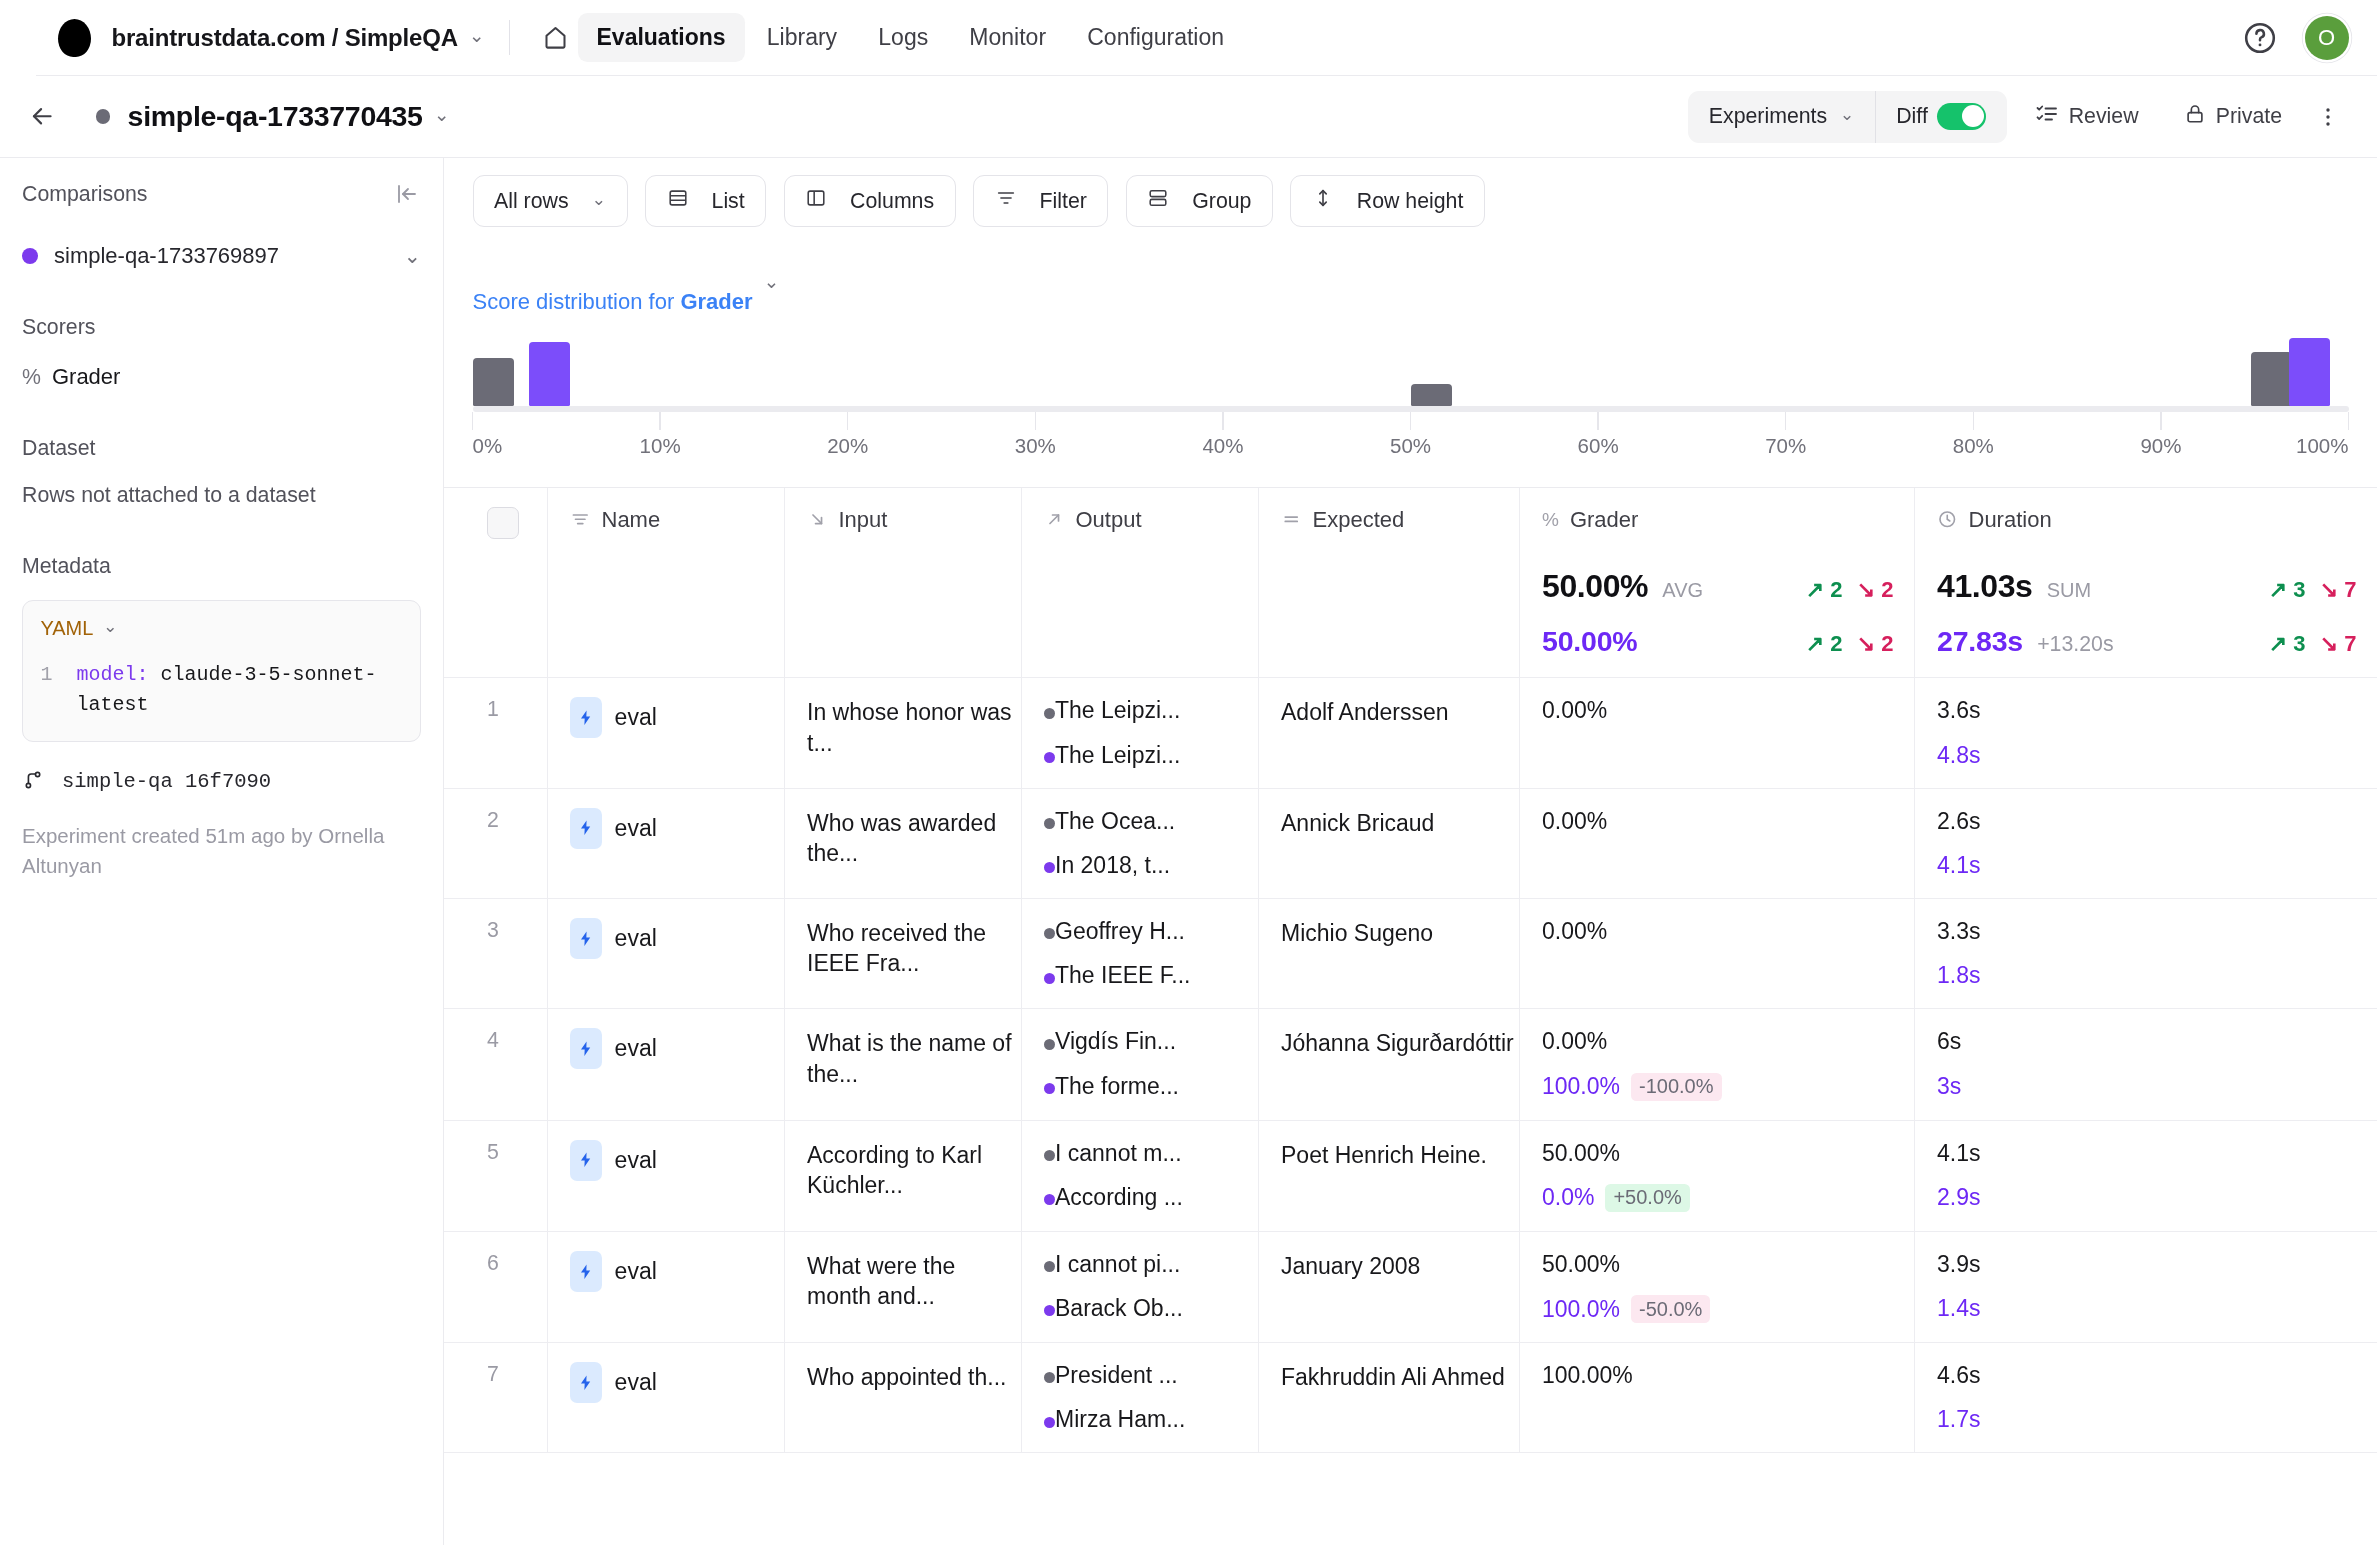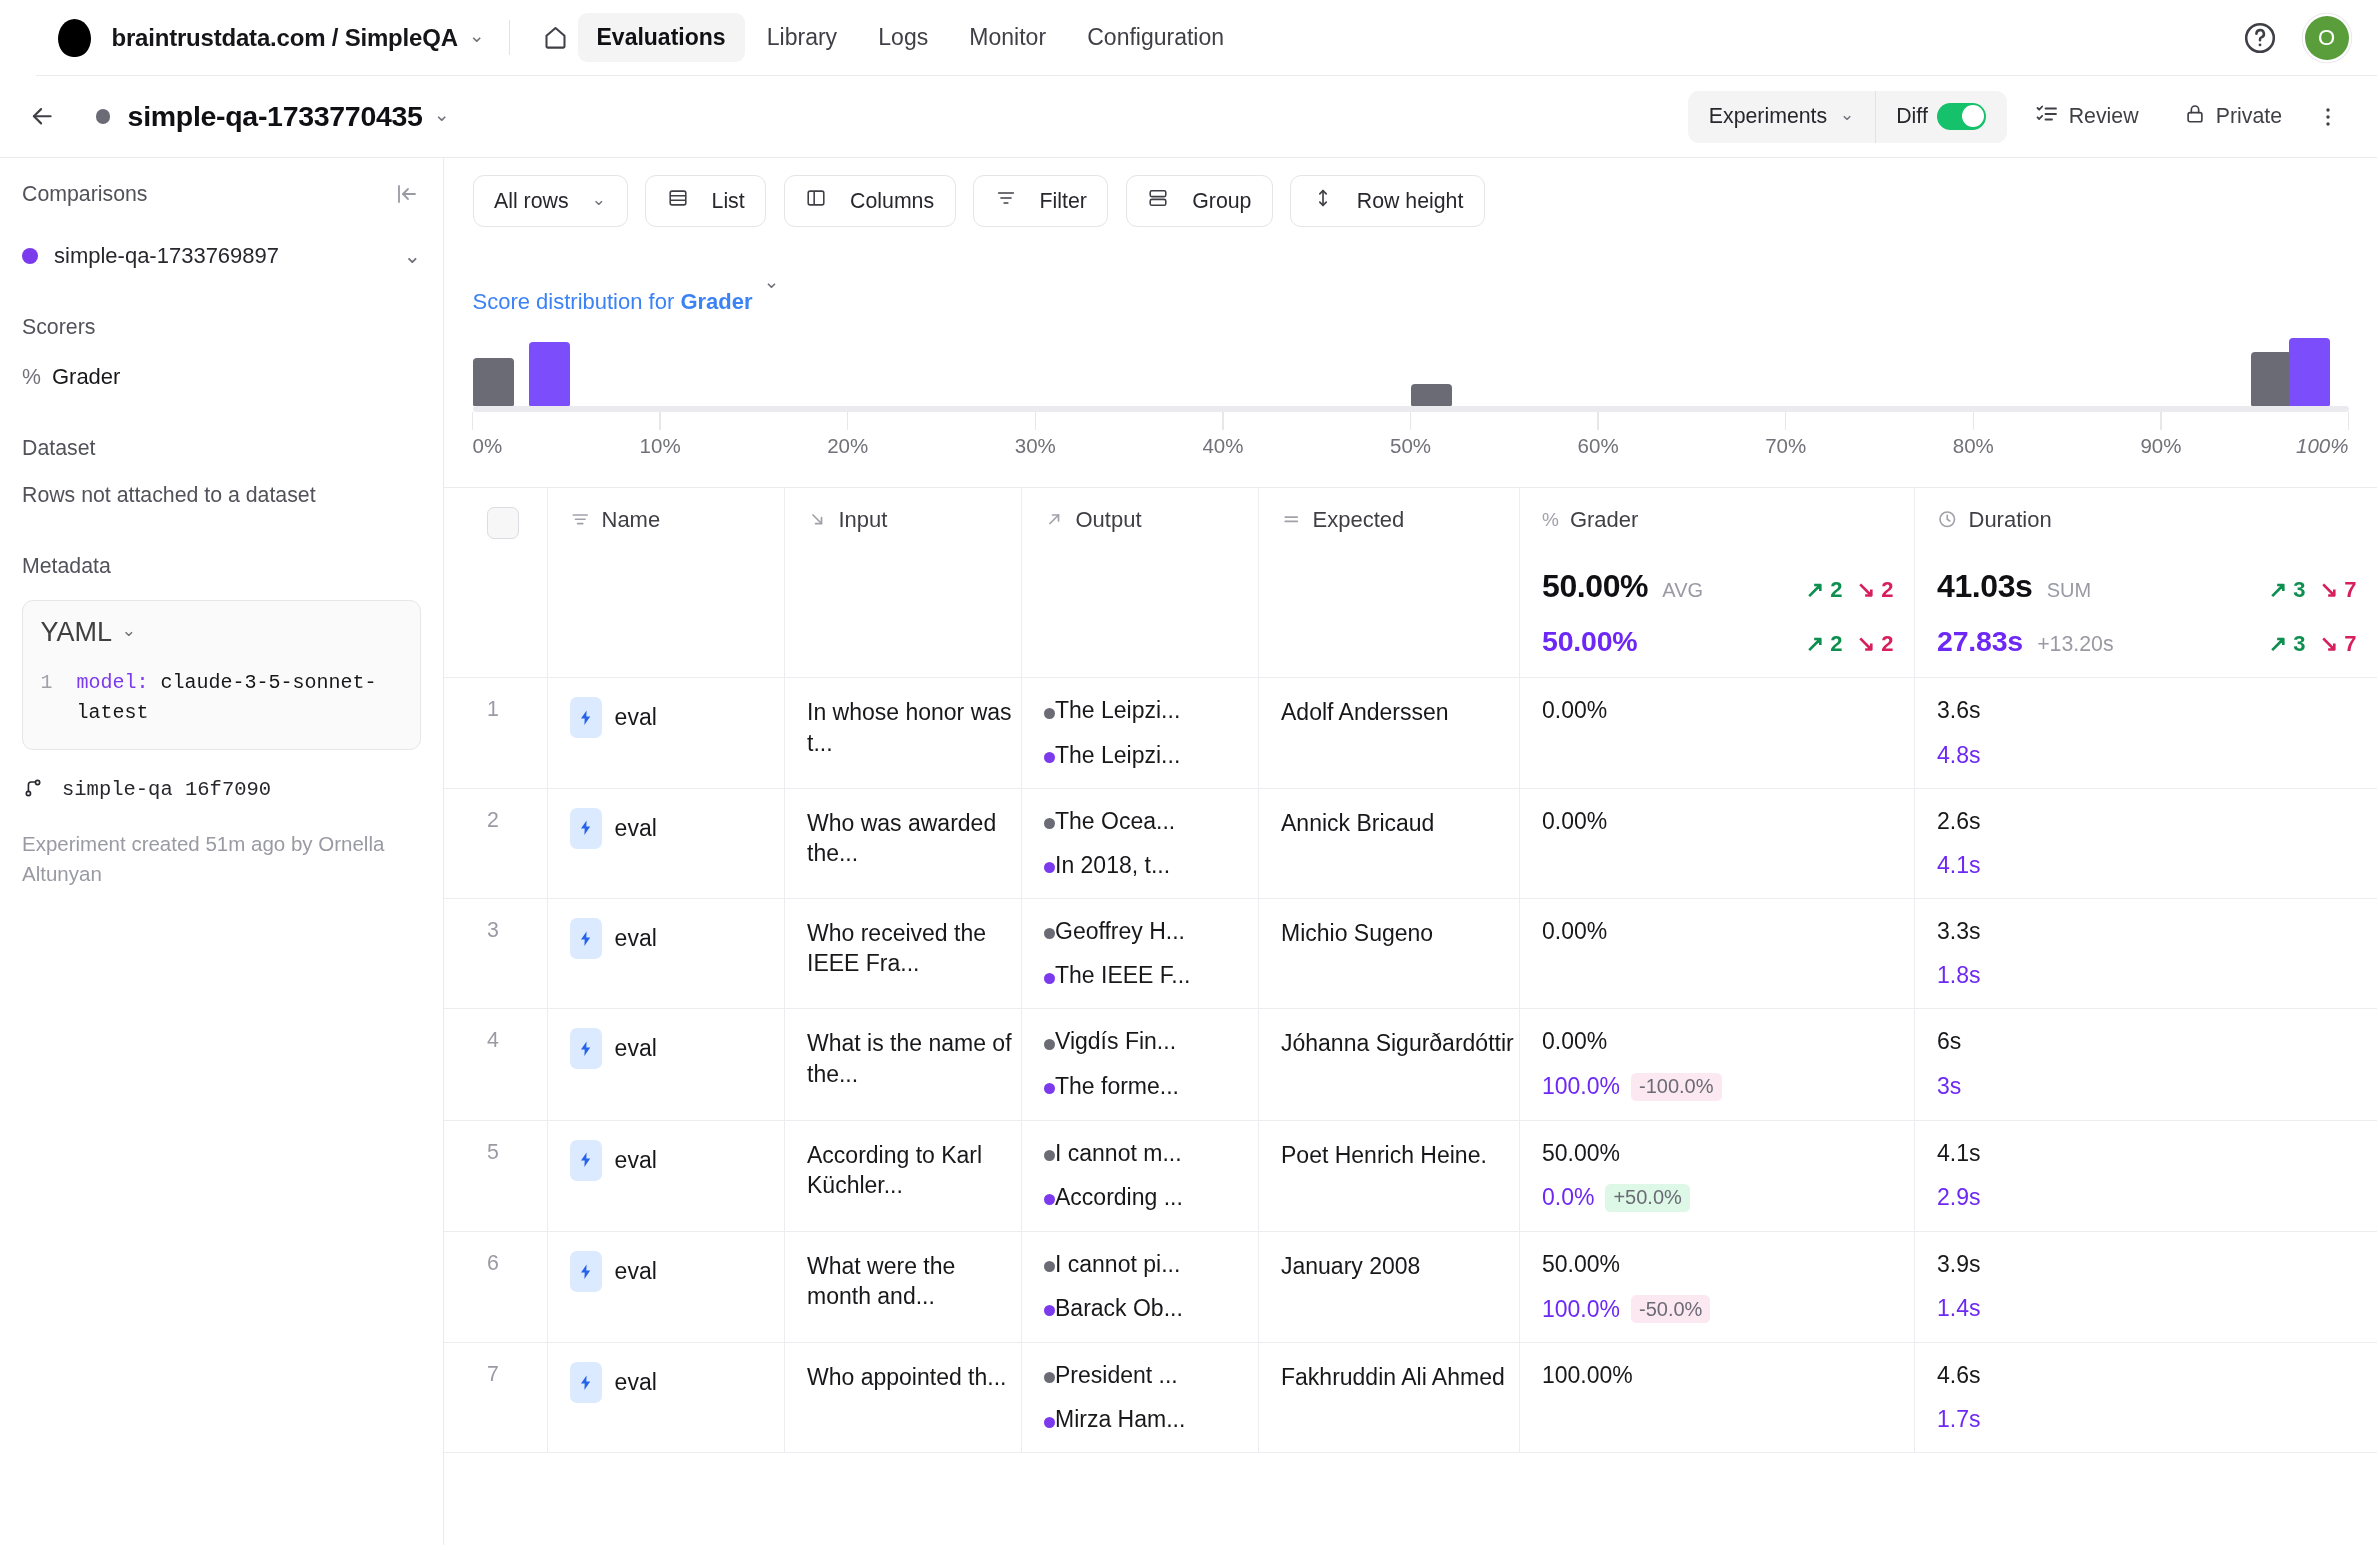--- a/index.html
+++ b/index.html
@@ -115,21 +115,21 @@
   .sec-title { font-size:21.3px; color:#52525b; margin-top: 46px; }
   .scorer-row { display:flex; align-items:center; gap:11px; margin-top:24px; }
   .scorer-pct { font-size:21.3px; color:#71717a; }
   .scorer-name { font-size:22px; color:#18181b; font-weight:500;}
   .dataset-note { font-size:21.3px; color:#52525b; margin-top: 22px;}
   .meta-box {
     margin-top: 20.5px; border:0.8px solid #e6e6eb; border-radius:11px;
     background:#fafafa; padding: 16px 17.4px 20.5px 17.4px;
   }
   .yaml-row { display:flex; align-items:center; gap:9.5px; }
-  .yaml-label { font-size:27px; color:#404040;}
+  .yaml-label { font-size:20px; color:#a16207;}
   .code-line { display:flex; margin-top: 20.5px; font-family:"Liberation Mono", monospace; font-size:20px; line-height:1.5;}
   .code-num { color:#a1a1aa; width:36px; flex:0 0 36px;}
   .code-body { color:#18181b; }
   .code-key { color:#7c3aed; }
   .git-row { display:flex; align-items:center; gap:18px; margin-top: 27px;}
   .git-text { font-family:"Liberation Mono", monospace; font-size:20.5px; color:#27272d;}
   .created-note { font-size:20.5px; color:#9a9aa4; margin-top: 27px; line-height:1.45;}
 
   
   .main { flex:1; min-width:0; display:flex; flex-direction:column; background:#fff; }
@@ -434,21 +434,21 @@
             <div class="tick-label first" style="left: 0%;">0%</div>
             <div class="tick-label" style="left: 10%;">10%</div>
             <div class="tick-label" style="left: 20%;">20%</div>
             <div class="tick-label" style="left: 30%;">30%</div>
             <div class="tick-label" style="left: 40%;">40%</div>
             <div class="tick-label" style="left: 50%;">50%</div>
             <div class="tick-label" style="left: 60%;">60%</div>
             <div class="tick-label" style="left: 70%;">70%</div>
             <div class="tick-label" style="left: 80%;">80%</div>
             <div class="tick-label" style="left: 90%;">90%</div>
-            <div class="tick-label last" style="left: 100%; font-style: italic;">100%</div>
+            <div class="tick-label last" style="left: 100%;">100%</div>
           </div>
       </div>
 
       <div class="table">
 
         <div class="trow header">
           <div class="cell c-idx">
             <div class="checkbox"></div>
           </div>
           <div class="cell c-name">

